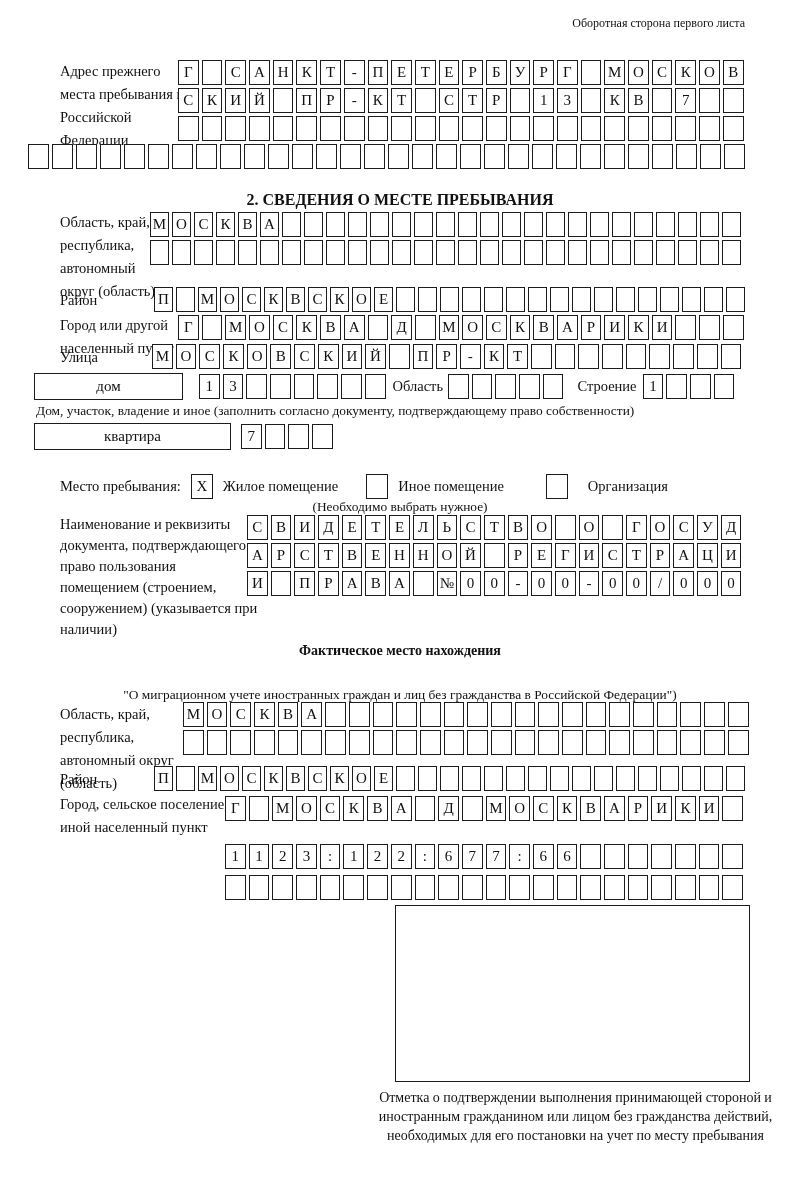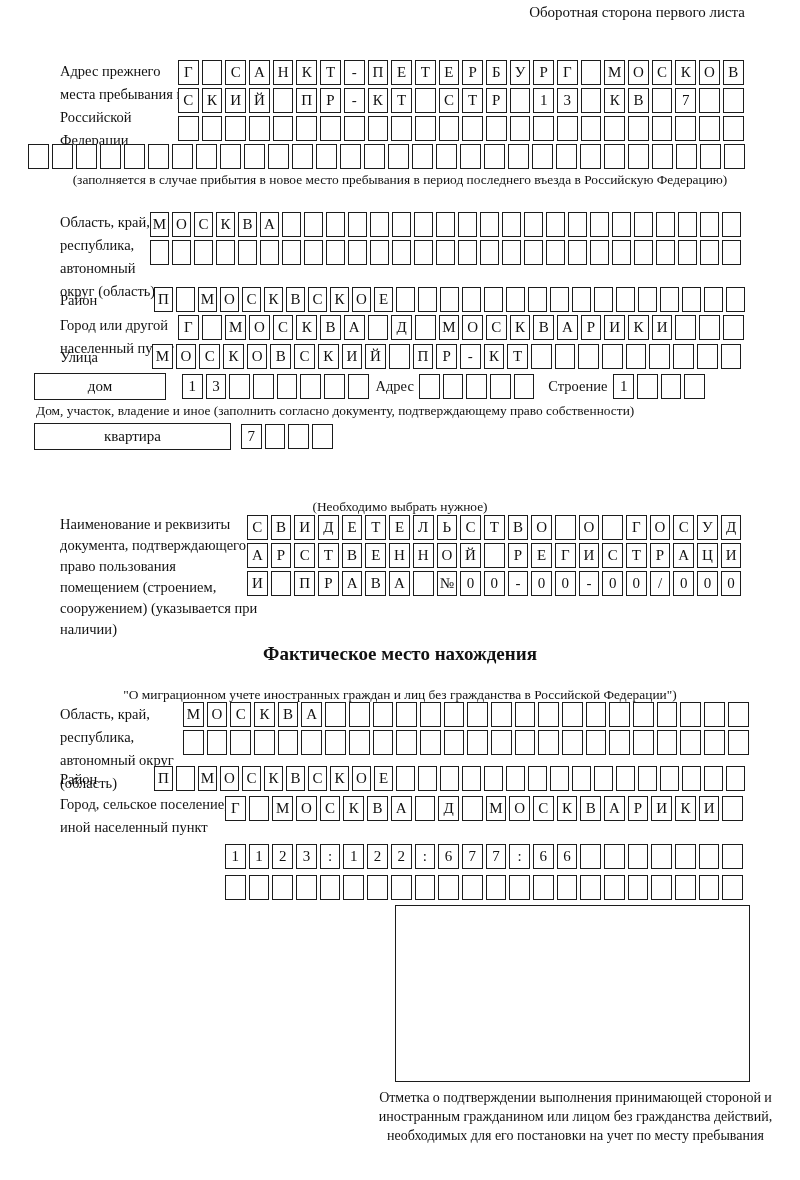--- a/index.html
+++ b/index.html
@@ -21,21 +21,21 @@
   .flexrow{position:absolute;display:flex;align-items:center;}
   .cb{width:22px;height:25px;border:1.6px solid #1c1c1c;box-sizing:border-box;flex:none;
       display:flex;align-items:center;justify-content:center;font-size:15px;}
   .stamp{border:1.8px solid #1c1c1c;box-sizing:border-box;background:#fff;}
 </style>
 </head>
 <body>
 
 <div id="page">
 
-  <div class="abs" style="top:4px;right:55px;font-size:15px;">Оборотная сторона первого листа</div>
+  <div class="abs" style="top:16px;right:55px;font-size:12px;">Оборотная сторона первого листа</div>
 
   <div class="abs lbl" style="left:60px;top:60px;width:128px;">Адрес прежнего места пребывания в Российской Федерации</div>
   <div class="cellrow" style="left:178px;top:60px;">
       <div class="cell">Г</div>
       <div class="cell"></div>
       <div class="cell">С</div>
       <div class="cell">А</div>
       <div class="cell">Н</div>
       <div class="cell">К</div>
       <div class="cell">Т</div>
@@ -134,22 +134,22 @@
       <div class="cell"></div>
       <div class="cell"></div>
       <div class="cell"></div>
       <div class="cell"></div>
       <div class="cell"></div>
       <div class="cell"></div>
       <div class="cell"></div>
       <div class="cell"></div>
       <div class="cell"></div>
     </div>
-  <div class="abs note center" style="top:172px;">(заполняется в случае прибытия в новое место пребывания в период последнего въезда в Российскую Федерацию)</div>
-
+
+  <div class="abs center bold" style="top:191px;font-size:16px;">2. СВЕДЕНИЯ О МЕСТЕ ПРЕБЫВАНИЯ</div>
 
   <div class="abs lbl" style="left:60px;top:211px;width:100px;">Область, край, республика, автономный округ (область)</div>
   <div class="cellrow narrow" style="left:150px;top:212px;">
       <div class="cell">М</div>
       <div class="cell">О</div>
       <div class="cell">С</div>
       <div class="cell">К</div>
       <div class="cell">В</div>
       <div class="cell">А</div>
       <div class="cell"></div>
@@ -286,34 +286,34 @@
       <div class="cell"></div>
       <div class="cell"></div>
       <div class="cell"></div>
       <div class="cell"></div>
       <div class="cell"></div>
       <div class="cell"></div>
       <div class="cell"></div>
     </div>
 
   <div class="flexrow" style="left:34px;top:373px;">
-    <div class="widebox" style="width:132px;">дом</div>
+    <div class="widebox" style="width:149px;">дом</div>
     <div style="width:16px;flex:none;"></div>
     <div style="display:flex;gap:3px;">
         <div class="cell">1</div>
         <div class="cell">3</div>
         <div class="cell"></div>
         <div class="cell"></div>
         <div class="cell"></div>
         <div class="cell"></div>
         <div class="cell"></div>
         <div class="cell"></div>
       </div>
     <div style="width:7px;flex:none;"></div>
-    <span class="lbl">Адрес</span>
+    <span class="lbl">Область</span>
     <div style="width:5px;flex:none;"></div>
     <div style="display:flex;gap:3px;">
         <div class="cell"></div>
         <div class="cell"></div>
         <div class="cell"></div>
         <div class="cell"></div>
         <div class="cell"></div>
       </div>
     <div style="width:14px;flex:none;"></div>
     <span class="lbl">Строение</span>
@@ -331,20 +331,37 @@
     <div class="widebox" style="width:197px;">квартира</div>
     <div style="width:10px;flex:none;"></div>
     <div style="display:flex;gap:3px;">
         <div class="cell">7</div>
         <div class="cell"></div>
         <div class="cell"></div>
         <div class="cell"></div>
       </div>
   </div>
 
+  <div class="flexrow lbl" style="left:60px;top:474px;">
+    <span>Место пребывания:</span>
+    <div style="width:10px;flex:none;"></div>
+    <div class="cb">
+      <span>X</span>
+    </div>
+    <div style="width:10px;flex:none;"></div>
+    <span>Жилое помещение</span>
+    <div style="width:28px;flex:none;"></div>
+    <div class="cb"></div>
+    <div style="width:10px;flex:none;"></div>
+    <span>Иное помещение</span>
+    <div style="width:42px;flex:none;"></div>
+    <div class="cb"></div>
+    <div style="width:20px;flex:none;"></div>
+    <span>Организация</span>
+  </div>
   <div class="abs lbl" style="left:60px;top:514px;width:198px;line-height:21px;">Наименование и реквизиты документа, подтверждающего право пользования помещением (строением, сооружением) (указывается при наличии)</div>
 
   <div class="abs note" style="left:150px;top:499px;width:500px;text-align:center;">(Необходимо выбрать нужное)</div>
   <div class="cellrow" style="left:247px;top:515px;">
       <div class="cell">С</div>
       <div class="cell">В</div>
       <div class="cell">И</div>
       <div class="cell">Д</div>
       <div class="cell">Е</div>
       <div class="cell">Т</div>
@@ -404,21 +421,21 @@
       <div class="cell">0</div>
       <div class="cell">-</div>
       <div class="cell">0</div>
       <div class="cell">0</div>
       <div class="cell">/</div>
       <div class="cell">0</div>
       <div class="cell">0</div>
       <div class="cell">0</div>
     </div>
 
-  <div class="abs center bold" style="top:643px;font-size:19px;">Фактическое место нахождения</div>
+  <div class="abs center bold" style="top:643px;font-size:14px;">Фактическое место нахождения</div>
   <div class="abs note center" style="top:687px;">"О миграционном учете иностранных граждан и лиц без гражданства в Российской Федерации")</div>
 
   <div class="abs lbl" style="left:60px;top:703px;width:118px;">Область, край, республика, автономный округ (область)</div>
   <div class="cellrow" style="left:183px;top:702px;">
       <div class="cell">М</div>
       <div class="cell">О</div>
       <div class="cell">С</div>
       <div class="cell">К</div>
       <div class="cell">В</div>
       <div class="cell">А</div>

